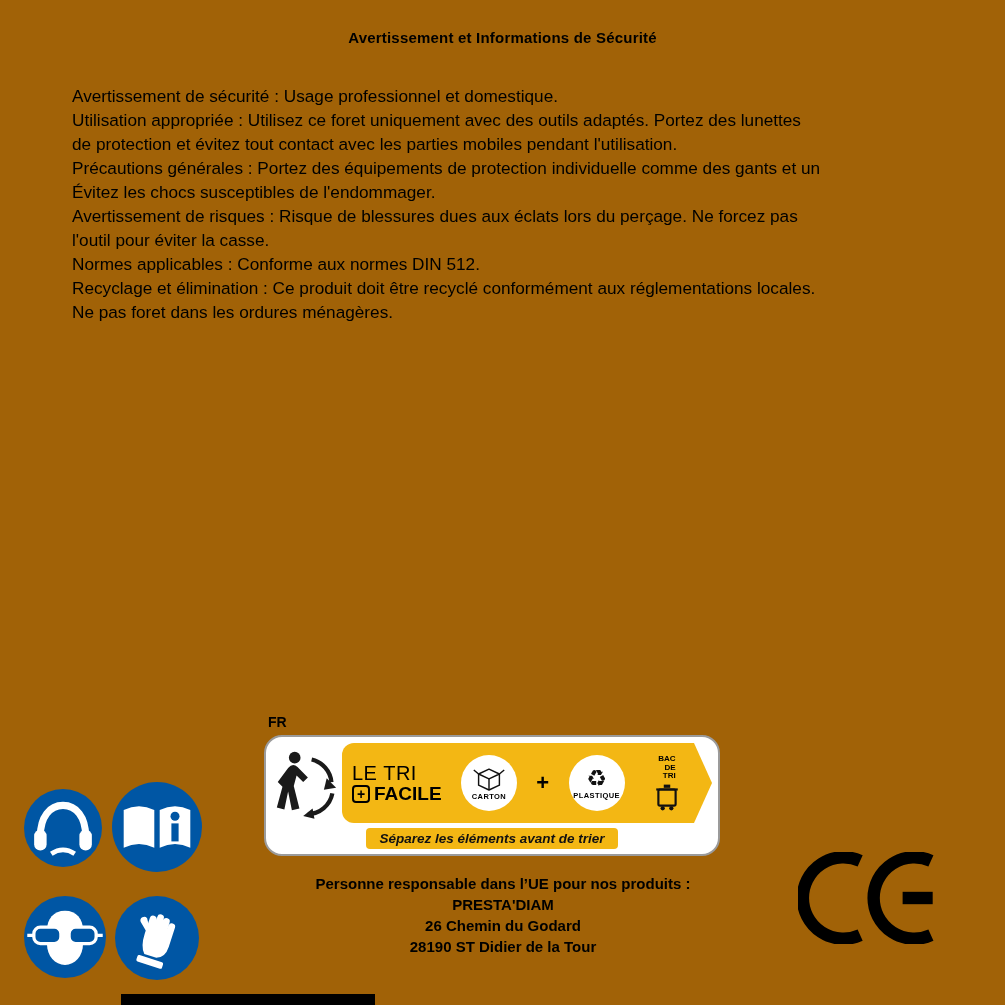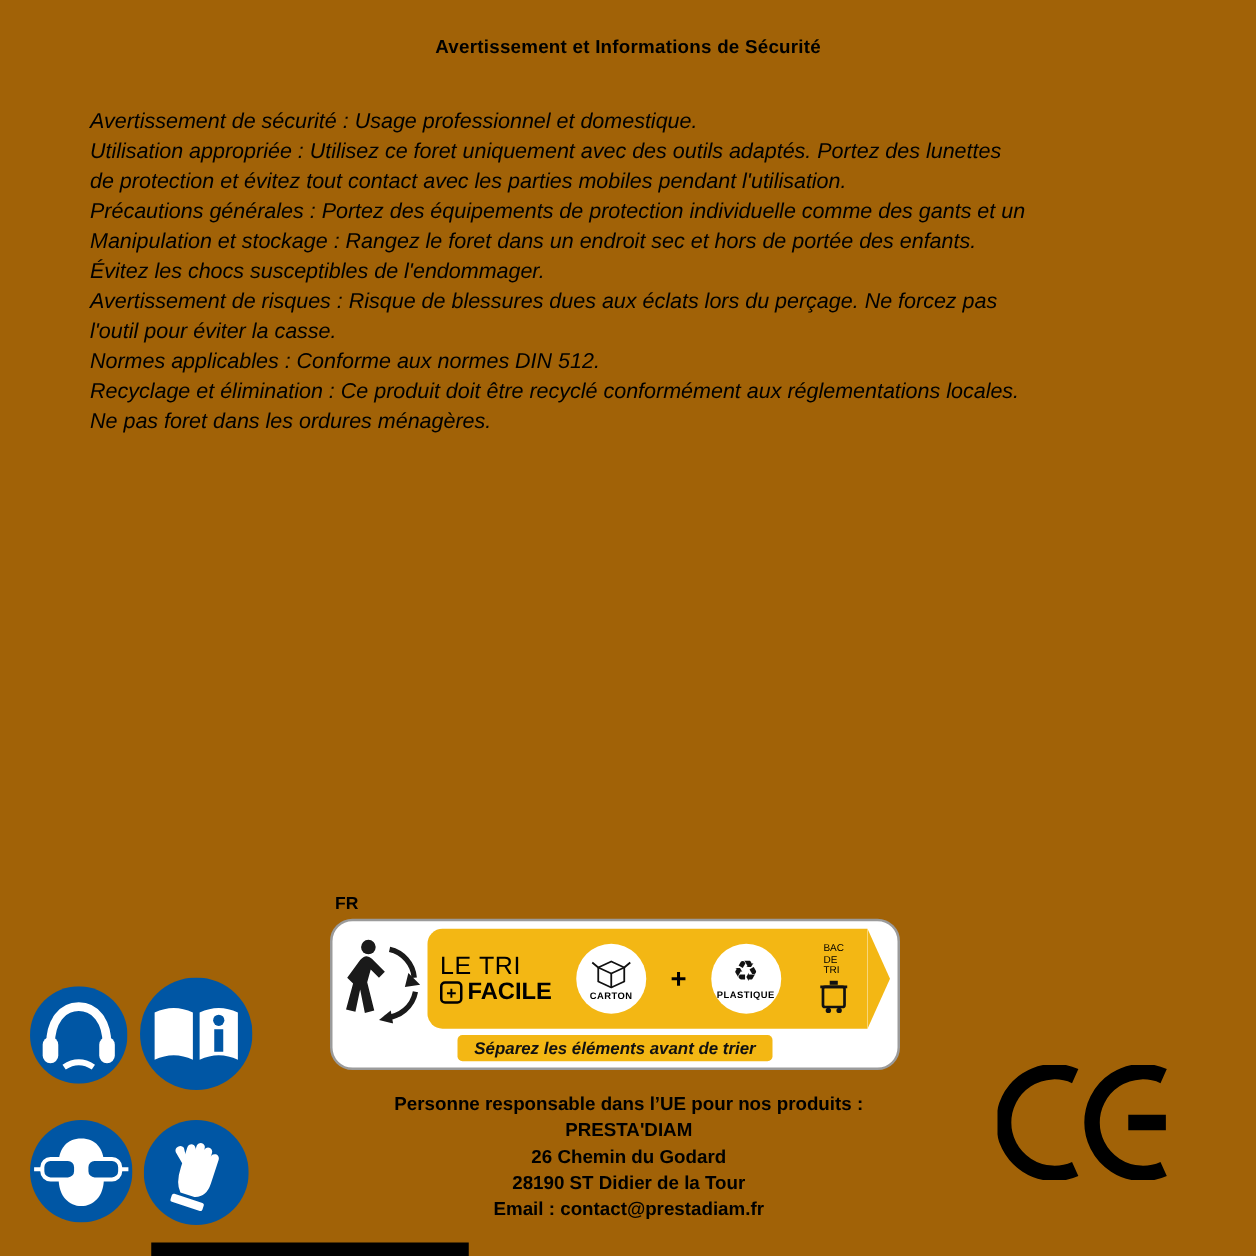--- a/index.html
+++ b/index.html
@@ -2,21 +2,21 @@
 <html style="--accent-yellow: #F3B714; --safety-blue: #0056A4; --ink: #000000;"><head>
 <meta charset="utf-8">
 <style>
   * { margin:0; padding:0; box-sizing:border-box; }
   html,body { background:#fff; font-family:"Liberation Sans", sans-serif; color:var(--ink,#000); }
   .canvas { position:relative; width:1005px; height:1005px; background:#a16207; overflow:hidden; }
 
   .page-title { position:absolute; top:29px; left:0; width:100%; text-align:center;
                 font-size:15px; font-weight:bold; letter-spacing:.2px; }
 
-  .body-text { position:absolute; left:72px; top:84px; width:905px; font-size:17.2px;font-style:italic; }
+  .body-text { position:absolute; left:72px; top:84px; width:905px; font-size:17.2px; }
   .body-text .line { line-height:24px; white-space:nowrap; }
 
   
   .fr-code { position:absolute; left:268px; top:714px; font-size:14px; font-weight:bold; }
   .infotri { position:absolute; left:264px; top:735px; width:456px; height:121px;
              background:#fff; border:2px solid #9b9b9b; border-radius:18px; padding:5px 6px; }
   .infotri-top { display:flex; align-items:center; height:82px; }
   .triman { flex:none; margin:2px 4px 0 2px; }
   .yellow-band { flex:1; height:80px; background:var(--accent-yellow,#F3B714);
                  border-radius:12px 0 0 12px; display:flex; align-items:center;
@@ -28,21 +28,21 @@
   .tri-head .l2 { display:flex; align-items:center; gap:4px; font-size:19px; font-weight:800; }
   .plusbox { display:inline-flex; align-items:center; justify-content:center;
              width:18px; height:18px; border:2.5px solid #000; border-radius:4px;
              font-size:14px; font-weight:900; line-height:1; }
   .mat-circle { flex:none; width:56px; height:56px; border-radius:50%; background:#fff;
                 display:flex; flex-direction:column; align-items:center; justify-content:center; gap:1px; }
   .mat-label { font-size:7.5px; font-weight:bold; letter-spacing:.4px; }
   .recycle-glyph { font-family:"DejaVu Sans", sans-serif; font-size:23px; line-height:24px; color:#111; }
   .mat-plus { font-size:22px; font-weight:800; }
   .bin-area { flex:none; width:46px; display:flex; flex-direction:column; align-items:center; gap:2px; }
-  .bin-text div { font-size:8px; font-weight:400; line-height:8.5px; text-align:left; }
+  .bin-text div { font-size:8px; font-weight:700; line-height:8.5px; text-align:right; }
   .infotri-bottom { display:flex; justify-content:center; margin-top:4px; }
   .tagline { background:var(--accent-yellow,#F3B714); border-radius:4px; padding:3px 13px;
              font-style:italic; font-weight:bold; font-size:13.5px; color:#111; }
 
   
   .msign { position:absolute; color:var(--safety-blue,#0056A4); }
   .msign svg { display:block; }
 
   
   .responsible { position:absolute; left:203px; top:873px; width:600px; text-align:center;
@@ -57,21 +57,20 @@
 
 <div class="canvas">
 
   <div class="page-title">Avertissement et Informations de Sécurité</div>
 
   <div class="body-text">
     <div class="line">Avertissement de sécurité : Usage professionnel et domestique.</div>
     <div class="line">Utilisation appropriée : Utilisez ce foret uniquement avec des outils adaptés. Portez des lunettes</div>
     <div class="line">de protection et évitez tout contact avec les parties mobiles pendant l'utilisation.</div>
     <div class="line">Précautions générales : Portez des équipements de protection individuelle comme des gants et un</div>
-    <div class="line">Manipulation et stockage : Rangez le foret dans un endroit sec et hors de portée des enfants.</div>
     <div class="line">Évitez les chocs susceptibles de l'endommager.</div>
     <div class="line">Avertissement de risques : Risque de blessures dues aux éclats lors du perçage. Ne forcez pas</div>
     <div class="line">l'outil pour éviter la casse.</div>
     <div class="line">Normes applicables : Conforme aux normes DIN 512.</div>
     <div class="line">Recyclage et élimination : Ce produit doit être recyclé conformément aux réglementations locales.</div>
     <div class="line">Ne pas foret dans les ordures ménagères.</div>
   </div>
 
   <div class="fr-code">FR</div>
 
@@ -183,21 +182,20 @@
         <rect x="33" y="76" width="32" height="8" rx="2"></rect>
       </g>
     </svg>
   </div>
 
   <div class="responsible">
     <div class="line">Personne responsable dans l’UE pour nos produits :</div>
     <div class="line">PRESTA'DIAM</div>
     <div class="line">26 Chemin du Godard</div>
     <div class="line">28190 ST Didier de la Tour</div>
-    <div class="line">Email : contact@prestadiam.fr</div>
   </div>
 
   <svg class="ce" width="142" height="92" viewBox="0 0 160 104">
     <g fill="none" stroke="#000" stroke-width="14">
       <path d="M70 10 A46 46 0 1 0 70 94"></path>
       <path d="M150 10 A46 46 0 1 0 150 94"></path>
       <path d="M118 52 H152"></path>
     </g>
   </svg>
 

